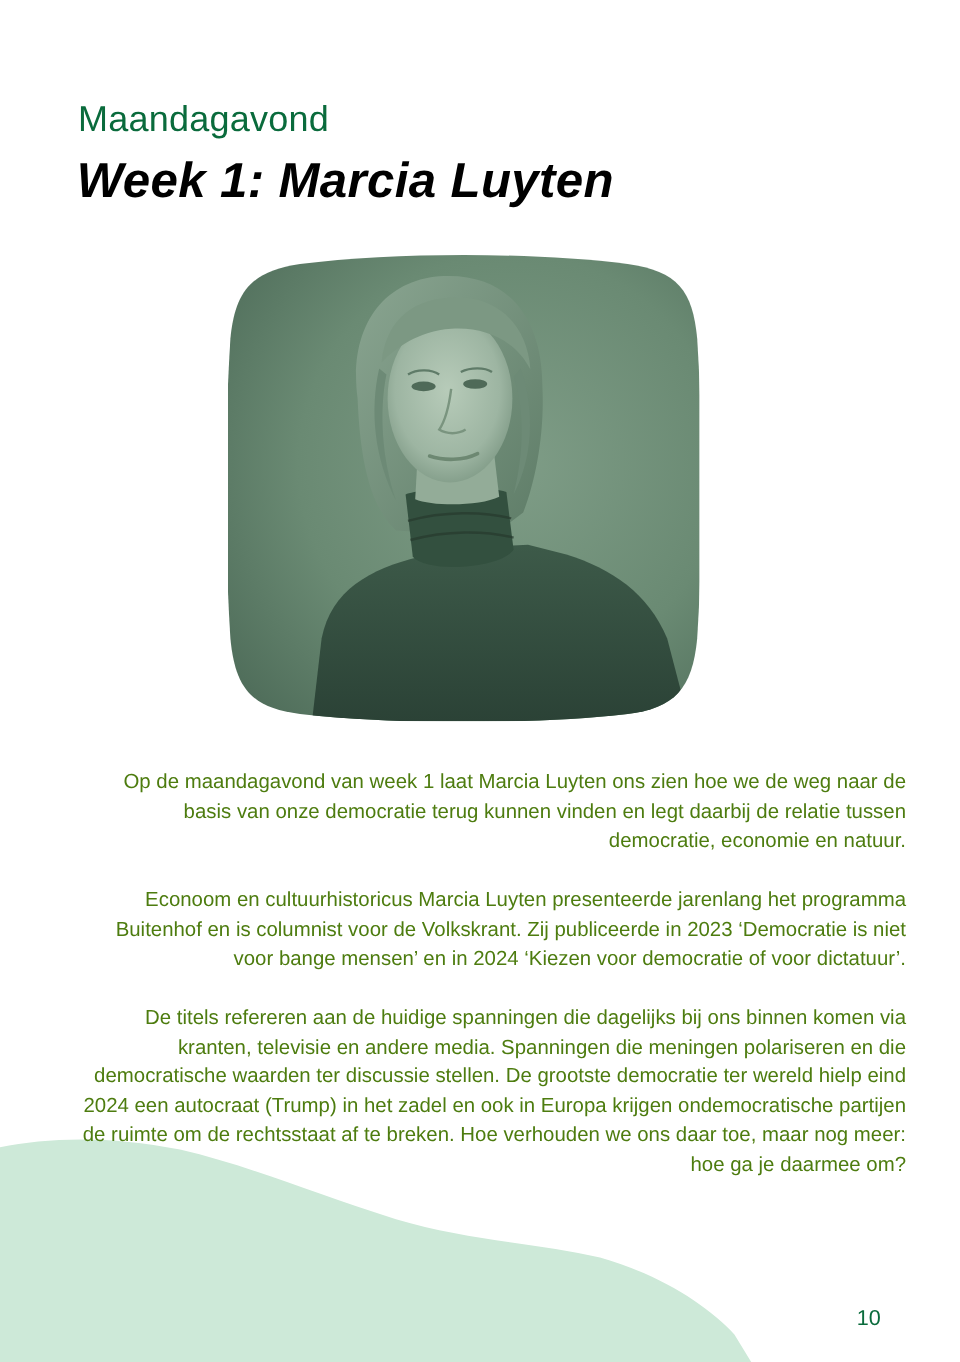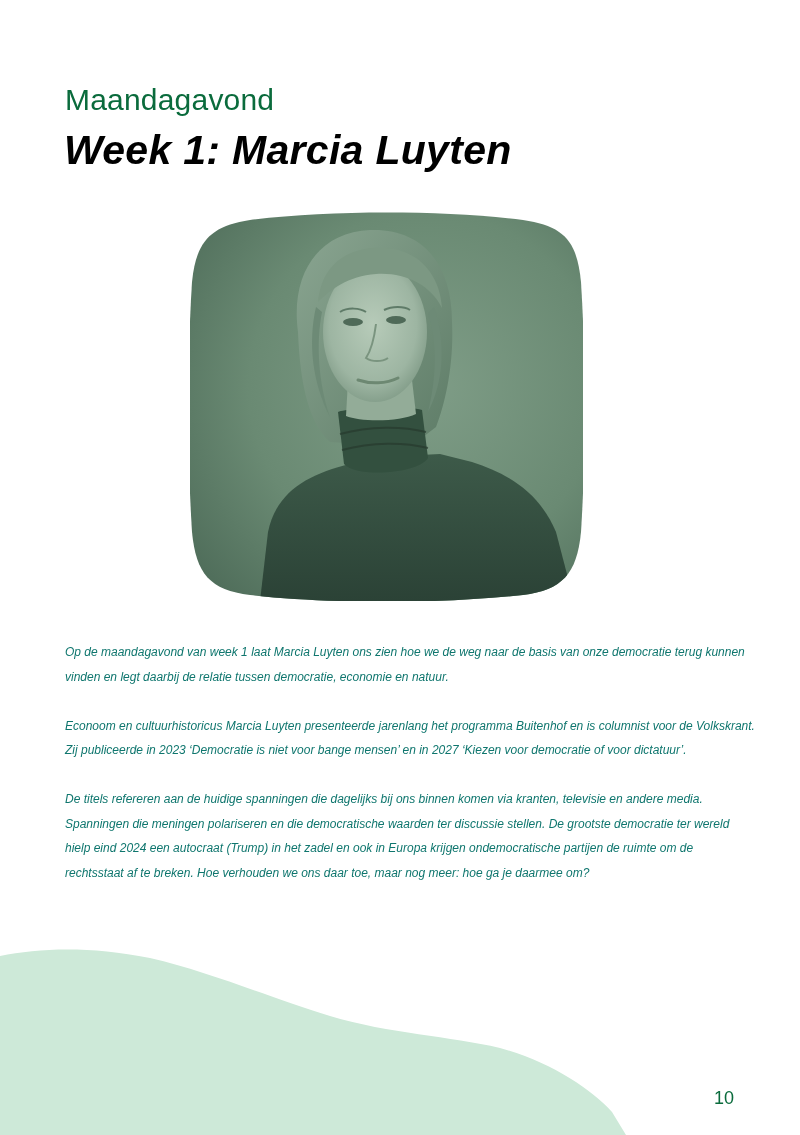--- a/index.html
+++ b/index.html
@@ -2,37 +2,37 @@
 <html><head>
   <meta charset="utf-8">
   <style>
     html, body { margin: 0; padding: 0; }
     body {
       width: 800px; height: 1135px; position: relative; overflow: hidden;
       background: #ffffff;
       font-family: "Liberation Sans", "DejaVu Sans", sans-serif;
     }
     .blob { position: absolute; left: 0; top: 0; width: 800px; height: 1135px; z-index: 0; }
-    .page { position: absolute; left: 0; top: 0; width: 800px; height: 1135px; z-index: 1; }
+    .page { position: absolute; left: 0; top: 0; width: 800px; height: 1135px; z-index: 1; text-align: right; }
     .kicker {
       position: absolute; left: 65px; top: 82px;
       font-size: 30px; font-weight: 400; color: #0a6b3c; letter-spacing: 0.2px;
       line-height: 36px;
     }
     .title {
       position: absolute; left: 64px; top: 124px;
       font-size: 41px; font-weight: 700; font-style: italic; color: #000000;
       line-height: 52px; letter-spacing: 0.3px;
     }
     .portrait {
       position: absolute; left: 190px; top: 212px; width: 393px; height: 389px;
     }
     .body-text {
       position: absolute; left: 65px; top: 640px; width: 690px;
-      color: #0f766e; font-size: 12px; line-height: 24.5px; font-style: italic;
+      color: #4d7c0f; font-size: 17px; line-height: 24.5px;
     }
     .body-text p { margin: 0 0 24.5px 0; }
     .page-number {
       position: absolute; left: 714px; top: 1088px;
       font-size: 18px; font-weight: 400; color: #0a6b3c;
     }
   </style>
 </head>
 <body>
 
@@ -94,18 +94,18 @@
       <path d="M194,98 C202,94 214,94 220,98" stroke="#5f7b68" stroke-width="2" fill="none"></path>
 
       <path d="M186,112 C184,128 180,140 176,146 C182,150 192,150 198,146" stroke="#7a947f" stroke-width="2" fill="none"></path>
 
       <path d="M168,168 C180,172 196,172 208,166" stroke="#6d8872" stroke-width="3" fill="none" stroke-linecap="round"></path>
     </g>
   </svg>
 
   <div class="body-text">
     <p>Op de maandagavond van week 1 laat Marcia Luyten ons zien hoe we de weg naar de basis van onze democratie terug kunnen vinden en legt daarbij de relatie tussen democratie, economie en natuur.</p>
-    <p>Econoom en cultuurhistoricus Marcia Luyten presenteerde jarenlang het programma Buitenhof en is columnist voor de Volkskrant. Zij publiceerde in 2023 ‘Democratie is niet voor bange mensen’ en in 2027 ‘Kiezen voor democratie of voor dictatuur’.</p>
+    <p>Econoom en cultuurhistoricus Marcia Luyten presenteerde jarenlang het programma Buitenhof en is columnist voor de Volkskrant. Zij publiceerde in 2023 ‘Democratie is niet voor bange mensen’ en in 2024 ‘Kiezen voor democratie of voor dictatuur’.</p>
     <p>De titels refereren aan de huidige spanningen die dagelijks bij ons binnen komen via kranten, televisie en andere media. Spanningen die meningen polariseren en die democratische waarden ter discussie stellen. De grootste democratie ter wereld hielp eind 2024 een autocraat (Trump) in het zadel en ook in Europa krijgen ondemocratische partijen de ruimte om de rechtsstaat af te breken. Hoe verhouden we ons daar toe, maar nog meer: hoe ga je daarmee om?</p>
   </div>
 
   <div class="page-number">10</div>
 </div>
 
 </body></html>

